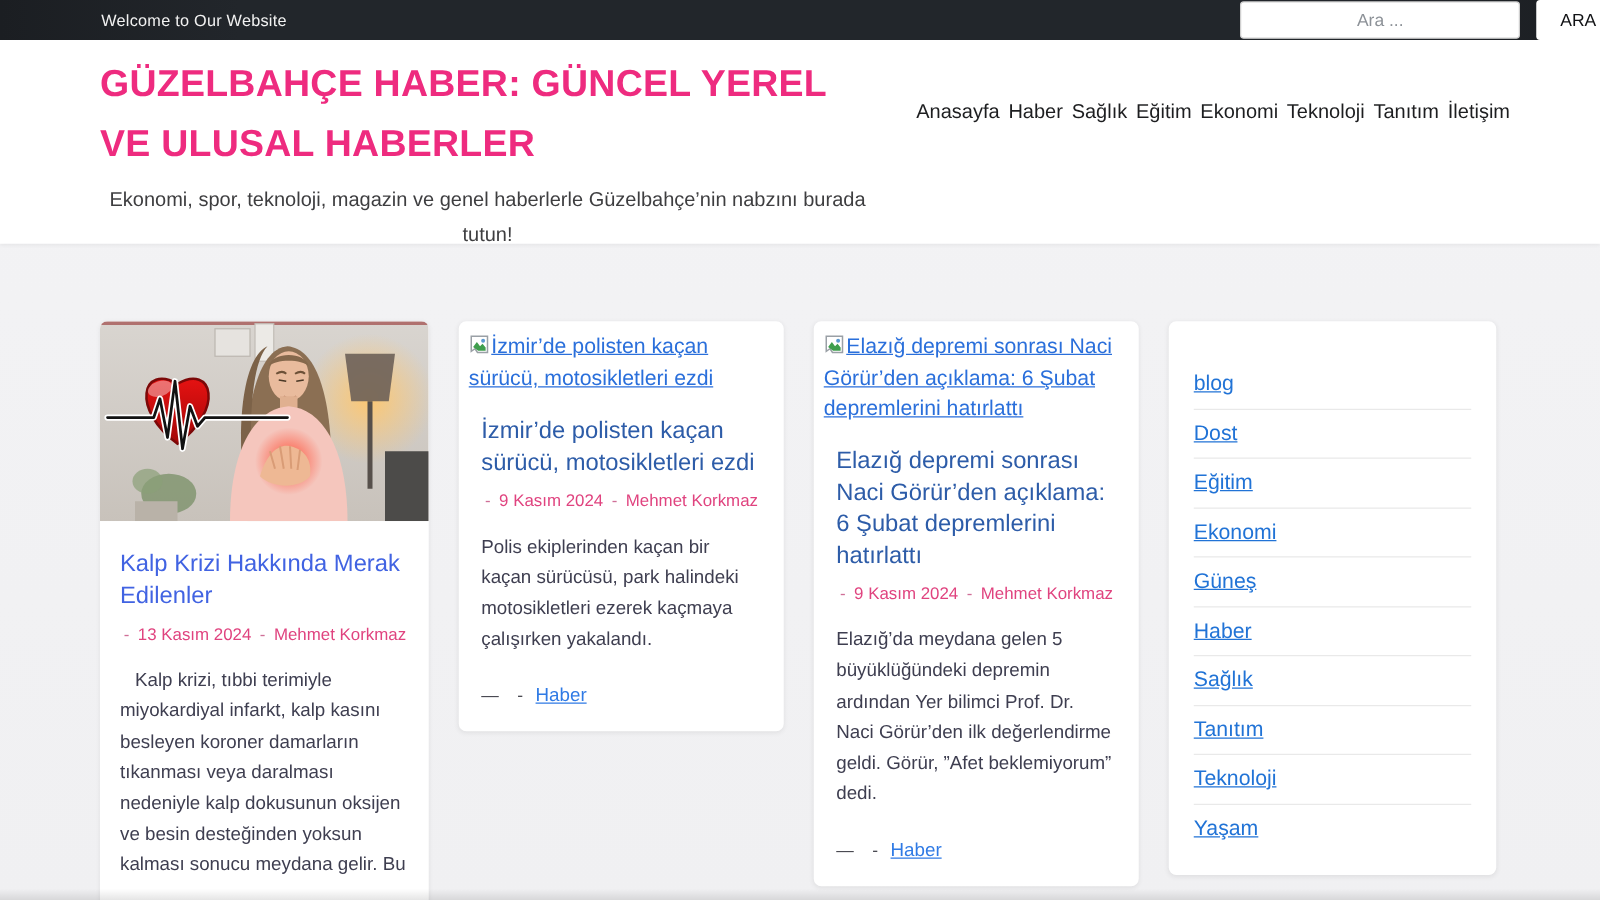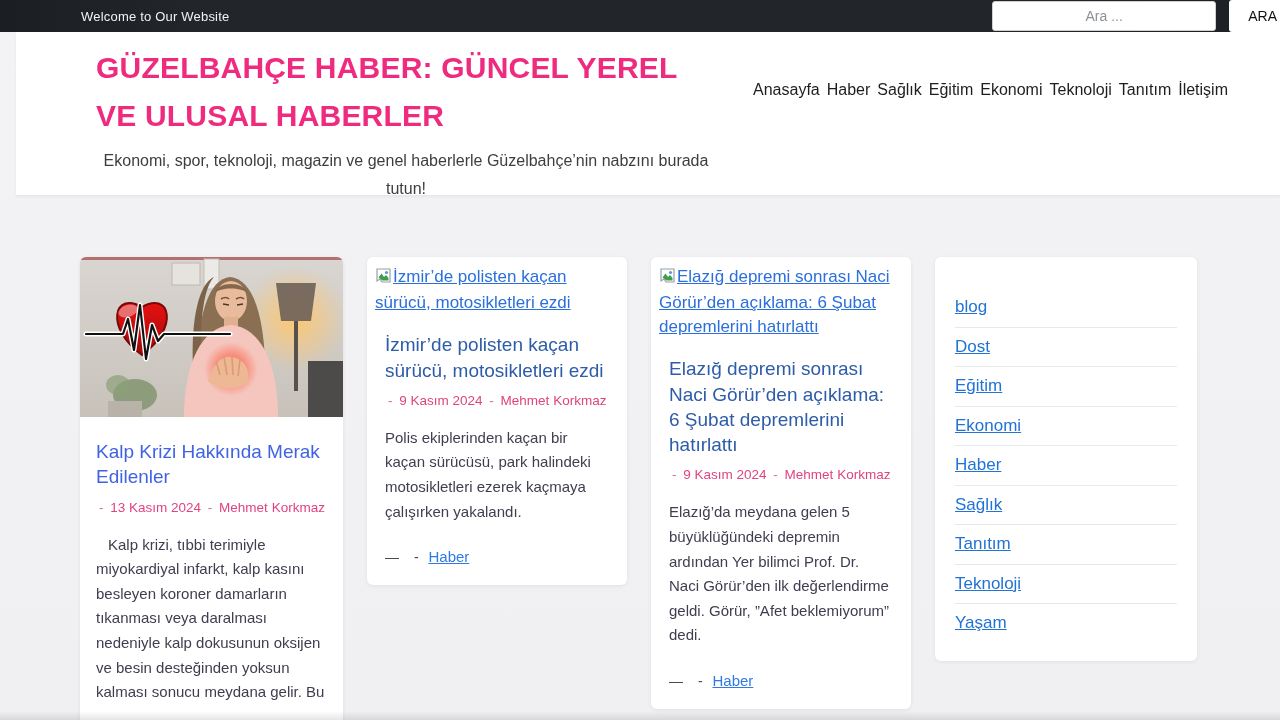--- a/index.html
+++ b/index.html
@@ -16,22 +16,22 @@
   .welcome { color: #f2f2f2; font-size: 13px; font-weight: 500; letter-spacing: .2px; }
   .searchform { display: flex; align-items: center; gap: 13px; margin-right: -16px; }
   .search-input { width: 224px; height: 30px; border: 1px solid #cfcfcf; border-radius: 3px;
             padding: 0 11px; font-size: 14px; color: #4d7c0f; background: #fff; outline: none;
             font-family: inherit; text-align: center; }
   .search-input::placeholder { color: #8d9298; }
   .search-btn { height: 32px; padding: 0 19px; background: #fff; color: #101114; border: none;
             border-radius: 3px; font-size: 14px; font-weight: 500; font-family: inherit; cursor: pointer; }
 
   
-  .siteheader { background: #fff; padding: 12px 52px 0 80px; height: 163px; display: flex;
-            justify-content: space-between; box-shadow: 0 2px 3px rgba(0,0,0,.05); margin-left: 16px; }
+  .siteheader { background: #fff; padding: 12px 72px 0 80px; height: 163px; display: flex;
+            justify-content: space-between; box-shadow: 0 2px 3px rgba(0,0,0,.05); }
   .branding { width: 640px; }
   .site-title { color: #ee2b7f; font-size: 30px; font-weight: bold; line-height: 1.6;
             width: 625px; letter-spacing: .2px; cursor: pointer; }
   .tagline { margin-top: 7px; color: #3e3e40; font-size: 16px; line-height: 1.75; width: 620px; text-align: center; }
   .mainnav { width: 478px; margin-top: 37px; }
   .mainnav ul { list-style: none; display: flex; flex-wrap: wrap; justify-content: flex-end;
             column-gap: 39px; row-gap: 28px; gap: 7px; }
   .nav-link { color: #1d1e20; font-size: 16px; text-decoration: none; cursor: pointer; white-space: nowrap; }
 
   
@@ -213,20 +213,21 @@
         </div>
       </div>
     </article>
 
     <aside class="card sidebar">
       <ul class="cat-list">
           <li class="cat-item">blog</li>
           <li class="cat-item">Dost</li>
           <li class="cat-item">Eğitim</li>
           <li class="cat-item">Ekonomi</li>
+          <li class="cat-item">Güneş</li>
           <li class="cat-item">Haber</li>
           <li class="cat-item">Sağlık</li>
           <li class="cat-item">Tanıtım</li>
           <li class="cat-item">Teknoloji</li>
           <li class="cat-item">Yaşam</li>
         </ul>
     </aside>
 
   </div>
 </div>

